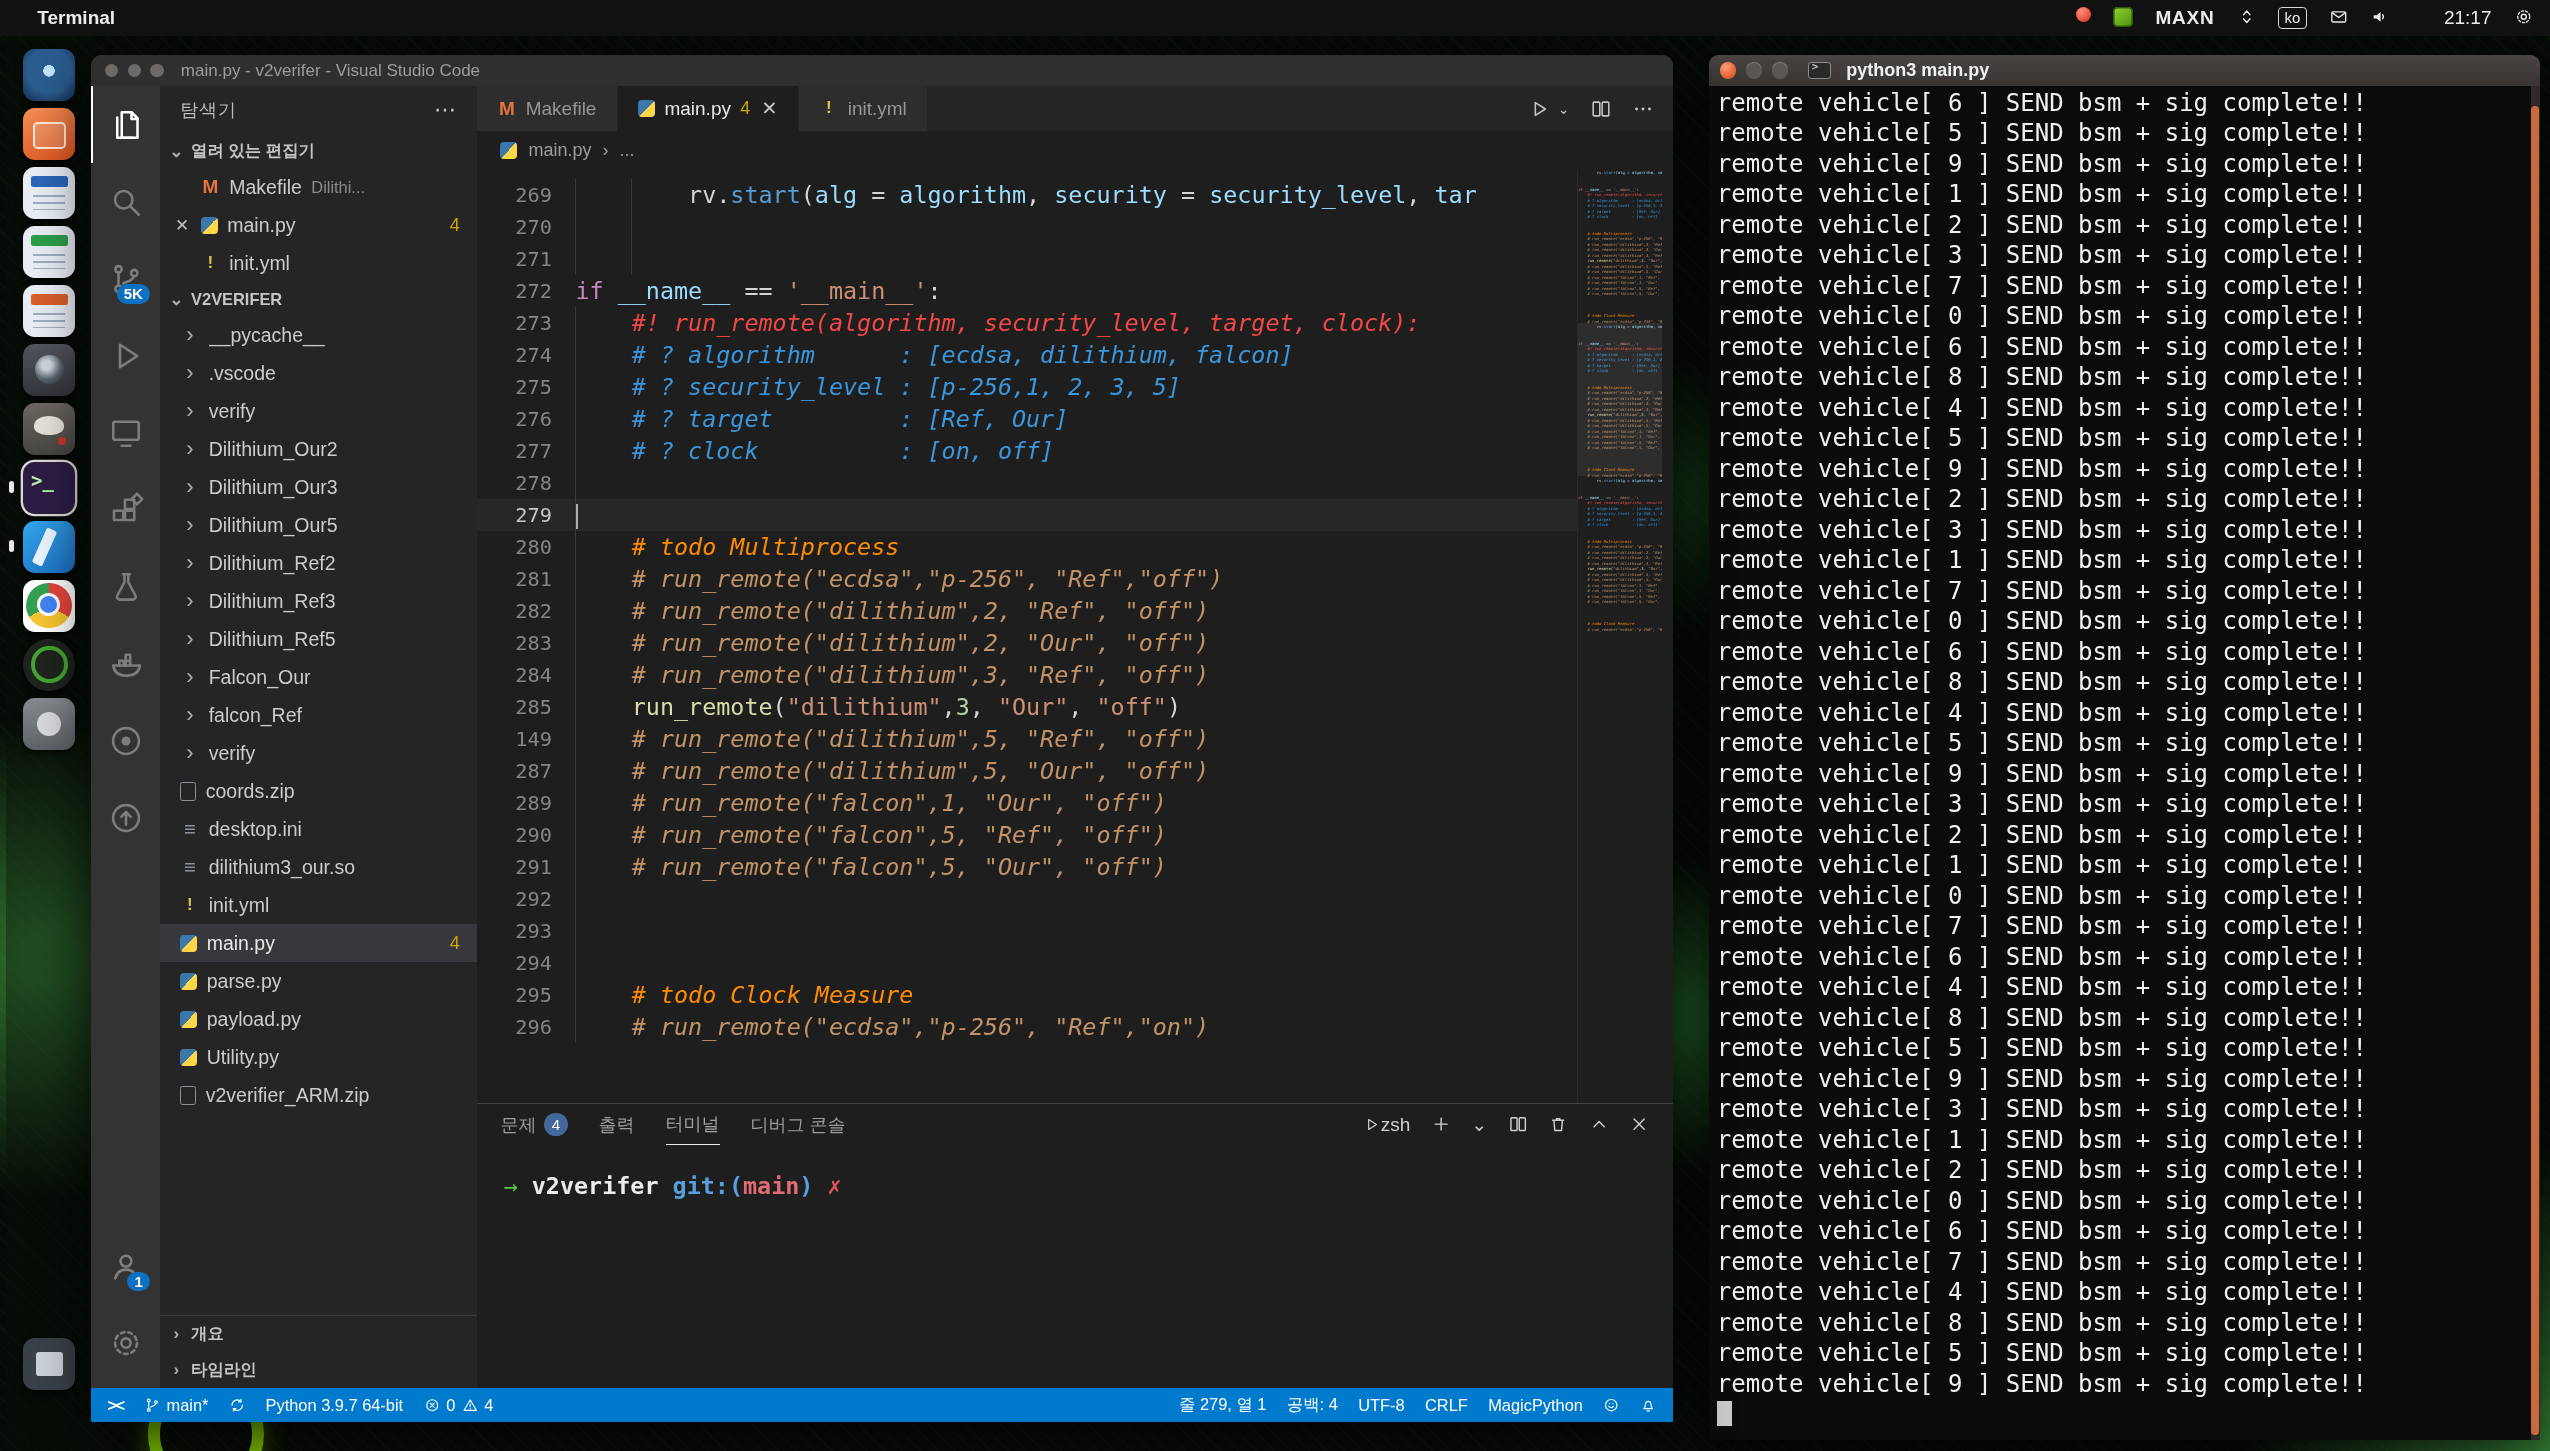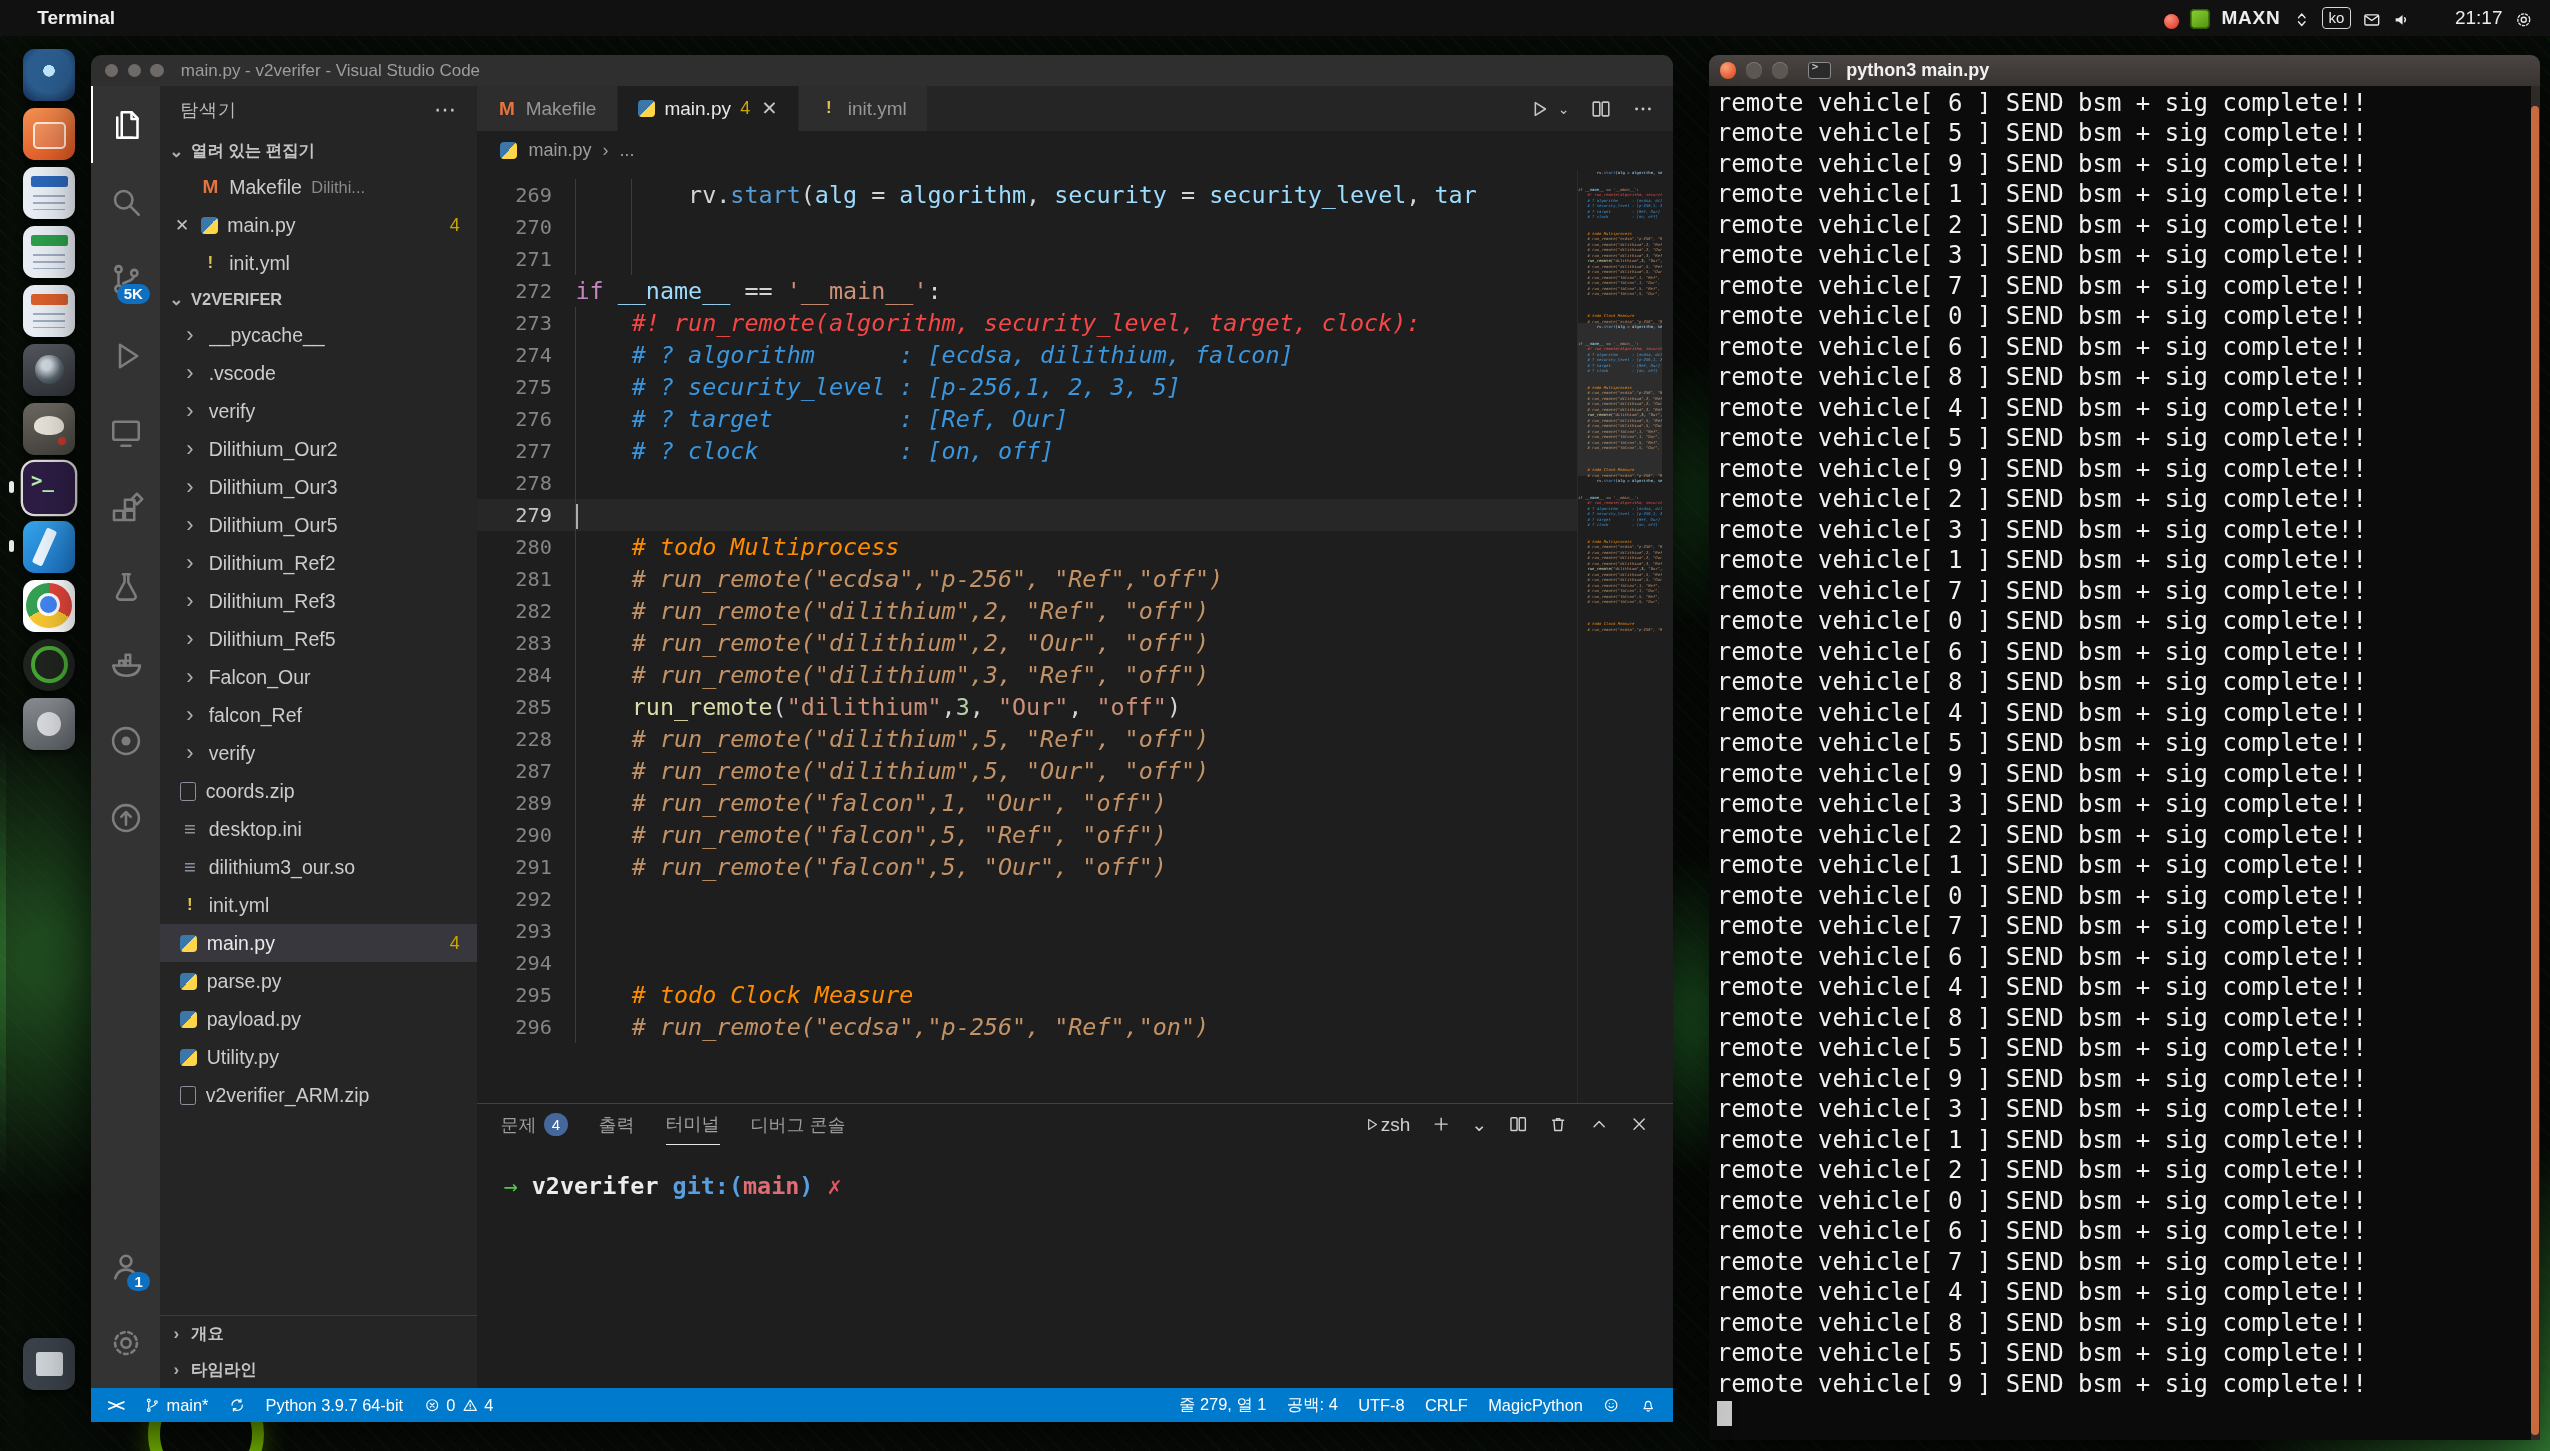--- a/index.html
+++ b/index.html
@@ -12,21 +12,21 @@
       radial-gradient(circle at 67% 34%, rgba(40,140,50,.30) 0 1%, transparent 7%),
       repeating-linear-gradient(45deg, rgba(46,110,46,.07) 0 1.6px, transparent 1.6px 12.5px),
       #070b07;}
   .nvlogo{position:absolute;left:148px;bottom:-41px;width:92px;height:92px;border-radius:50%;
     border:12.5px solid #76b900;box-shadow:0 0 26.6px rgba(118,185,0,.45);z-index:2;}
 
   
   .topbar{position:absolute;left:0;top:0;right:0;height:36px;background:rgba(18,18,18,.96);
     color:#ececec;display:flex;align-items:center;padding:0 17px;z-index:50;font-size:19px;}
   .tb-app{font-weight:bold;margin-left:20.3px;}
-  .tb-right{margin-left:auto;display:flex;align-items:flex-end;gap:11px;}
+  .tb-right{margin-left:auto;display:flex;align-items:flex-start;gap:22px;}
   .tb-rec{width:15.6px;height:15.6px;border-radius:50%;background:radial-gradient(circle at 35% 30%,#ff8d7a,#d62f1d);}
   .tb-gpu{width:20.3px;height:20.3px;border-radius:4.7px;background:linear-gradient(145deg,#8fd434,#4d8f0e);
     box-shadow:inset 0 0 0 1.6px #2e5a06;}
   .tb-maxn{font-weight:bold;letter-spacing:0.8px;}
   .tb-kbd{border:1.6px solid #d8d8d8;border-radius:3.9px;padding:0 5.5px;font-size:15px;line-height:20.3px;}
   .tb-clock{font-weight:normal;margin-left:32px;}
   .svgi{display:inline-block;}
   .svgi svg{width:1em;height:1em;display:block;fill:none;stroke:currentColor;stroke-width:1.7;
     stroke-linecap:round;stroke-linejoin:round;}
   .tb-right .svgi{font-size:19.5px;color:#e8e8e8;}
@@ -615,21 +615,21 @@
               </div>
               <div class="cl">
                 <span class="ln">284</span>
                 <span class="cb"><span class="guide" style="left: 0px;"></span><span class="tk-d">    </span><span class="tk-ct"># run_remote("dilithium",3, "Ref", "off")</span></span>
               </div>
               <div class="cl">
                 <span class="ln">285</span>
                 <span class="cb"><span class="guide" style="left: 0px;"></span><span class="tk-d">    </span><span class="tk-fn">run_remote</span><span class="tk-d">(</span><span class="tk-str">"dilithium"</span><span class="tk-d">,</span><span class="tk-num">3</span><span class="tk-d">, </span><span class="tk-str">"Our"</span><span class="tk-d">, </span><span class="tk-str">"off"</span><span class="tk-d">)</span></span>
               </div>
               <div class="cl">
-                <span class="ln">228</span>
+                <span class="ln">149</span>
                 <span class="cb"><span class="guide" style="left: 0px;"></span><span class="tk-d">    </span><span class="tk-ct"># run_remote("dilithium",5, "Ref", "off")</span></span>
               </div>
               <div class="cl">
                 <span class="ln">287</span>
                 <span class="cb"><span class="guide" style="left: 0px;"></span><span class="tk-d">    </span><span class="tk-ct"># run_remote("dilithium",5, "Our", "off")</span></span>
               </div>
               <div class="cl">
                 <span class="ln">289</span>
                 <span class="cb"><span class="guide" style="left: 0px;"></span><span class="tk-d">    </span><span class="tk-ct"># run_remote("falcon",1, "Our", "off")</span></span>
               </div>

